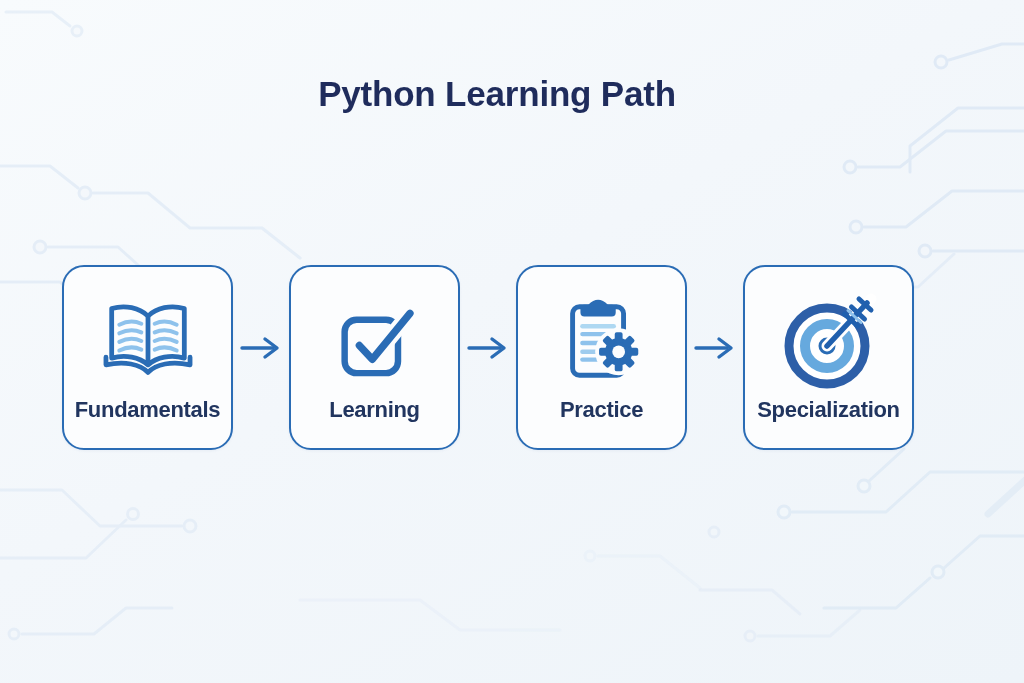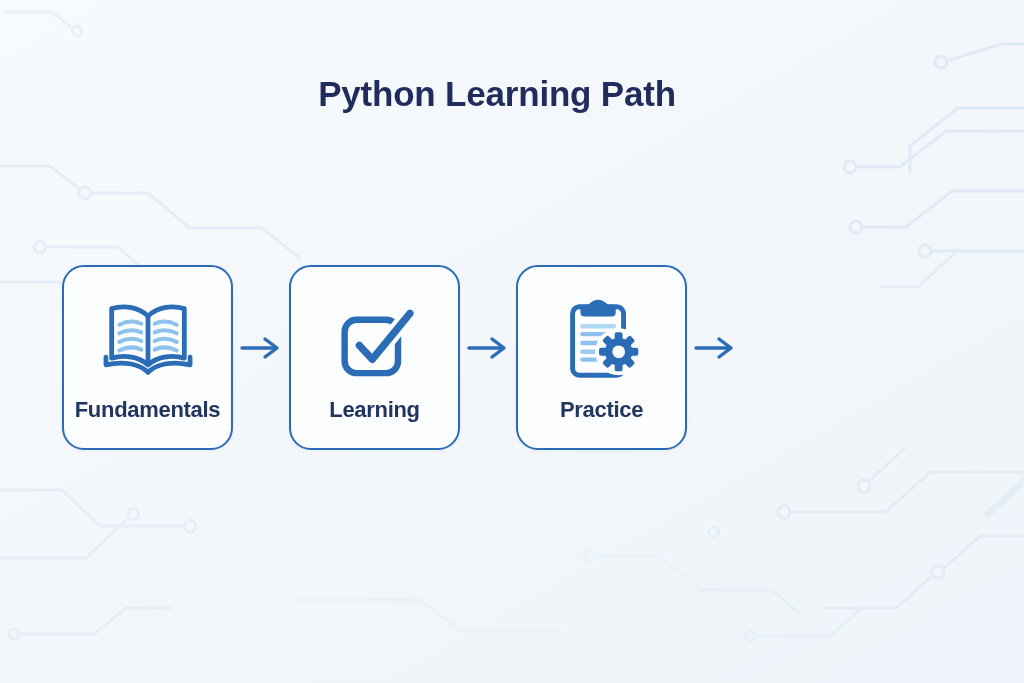--- a/index.html
+++ b/index.html
@@ -205,16 +205,34 @@
 
       <div class="connector">
         <svg width="42" height="26" viewBox="0 0 42 26" fill="none">
           <g stroke="#2a6cb5" stroke-width="3.4" stroke-linecap="round" stroke-linejoin="round">
             <path d="M2 13 H33"></path>
             <path d="M25 4 L37 13 L25 22"></path>
           </g>
         </svg>
       </div>
 
+      <div class="step-card">
+        <div class="icon-wrap">
+          <svg width="104" height="104" viewBox="0 0 104 104" fill="none">
+            <circle cx="50" cy="58" r="38" fill="#ffffff" stroke="#2d5fa8" stroke-width="9"></circle>
+            <circle cx="50" cy="58" r="22" fill="#ffffff" stroke="#66a9de" stroke-width="10"></circle>
+            <circle cx="50" cy="58" r="8.5" fill="#2a6cb5"></circle>
+            <path d="M50 58 L94 11" stroke="#ffffff" stroke-width="11" stroke-linecap="round"></path>
+            <path d="M50 58 L90 15" stroke="#2060ae" stroke-width="5.5" stroke-linecap="round"></path>
+            <g stroke-linecap="round">
+              <path d="M71 22.5 L84 34.5" stroke="#8ec2ec" stroke-width="3"></path>
+              <path d="M67.5 26 L80.5 38" stroke="#2060ae" stroke-width="5"></path>
+              <path d="M74.5 19 L87.5 31" stroke="#2060ae" stroke-width="5"></path>
+              <path d="M82 11 L94 22" stroke="#2060ae" stroke-width="5"></path>
+            </g>
+          </svg>
+        </div>
+        <div class="step-label">Specialization</div>
+      </div>
 
     </div>
   </div>
 </div>
 
 </body></html>

